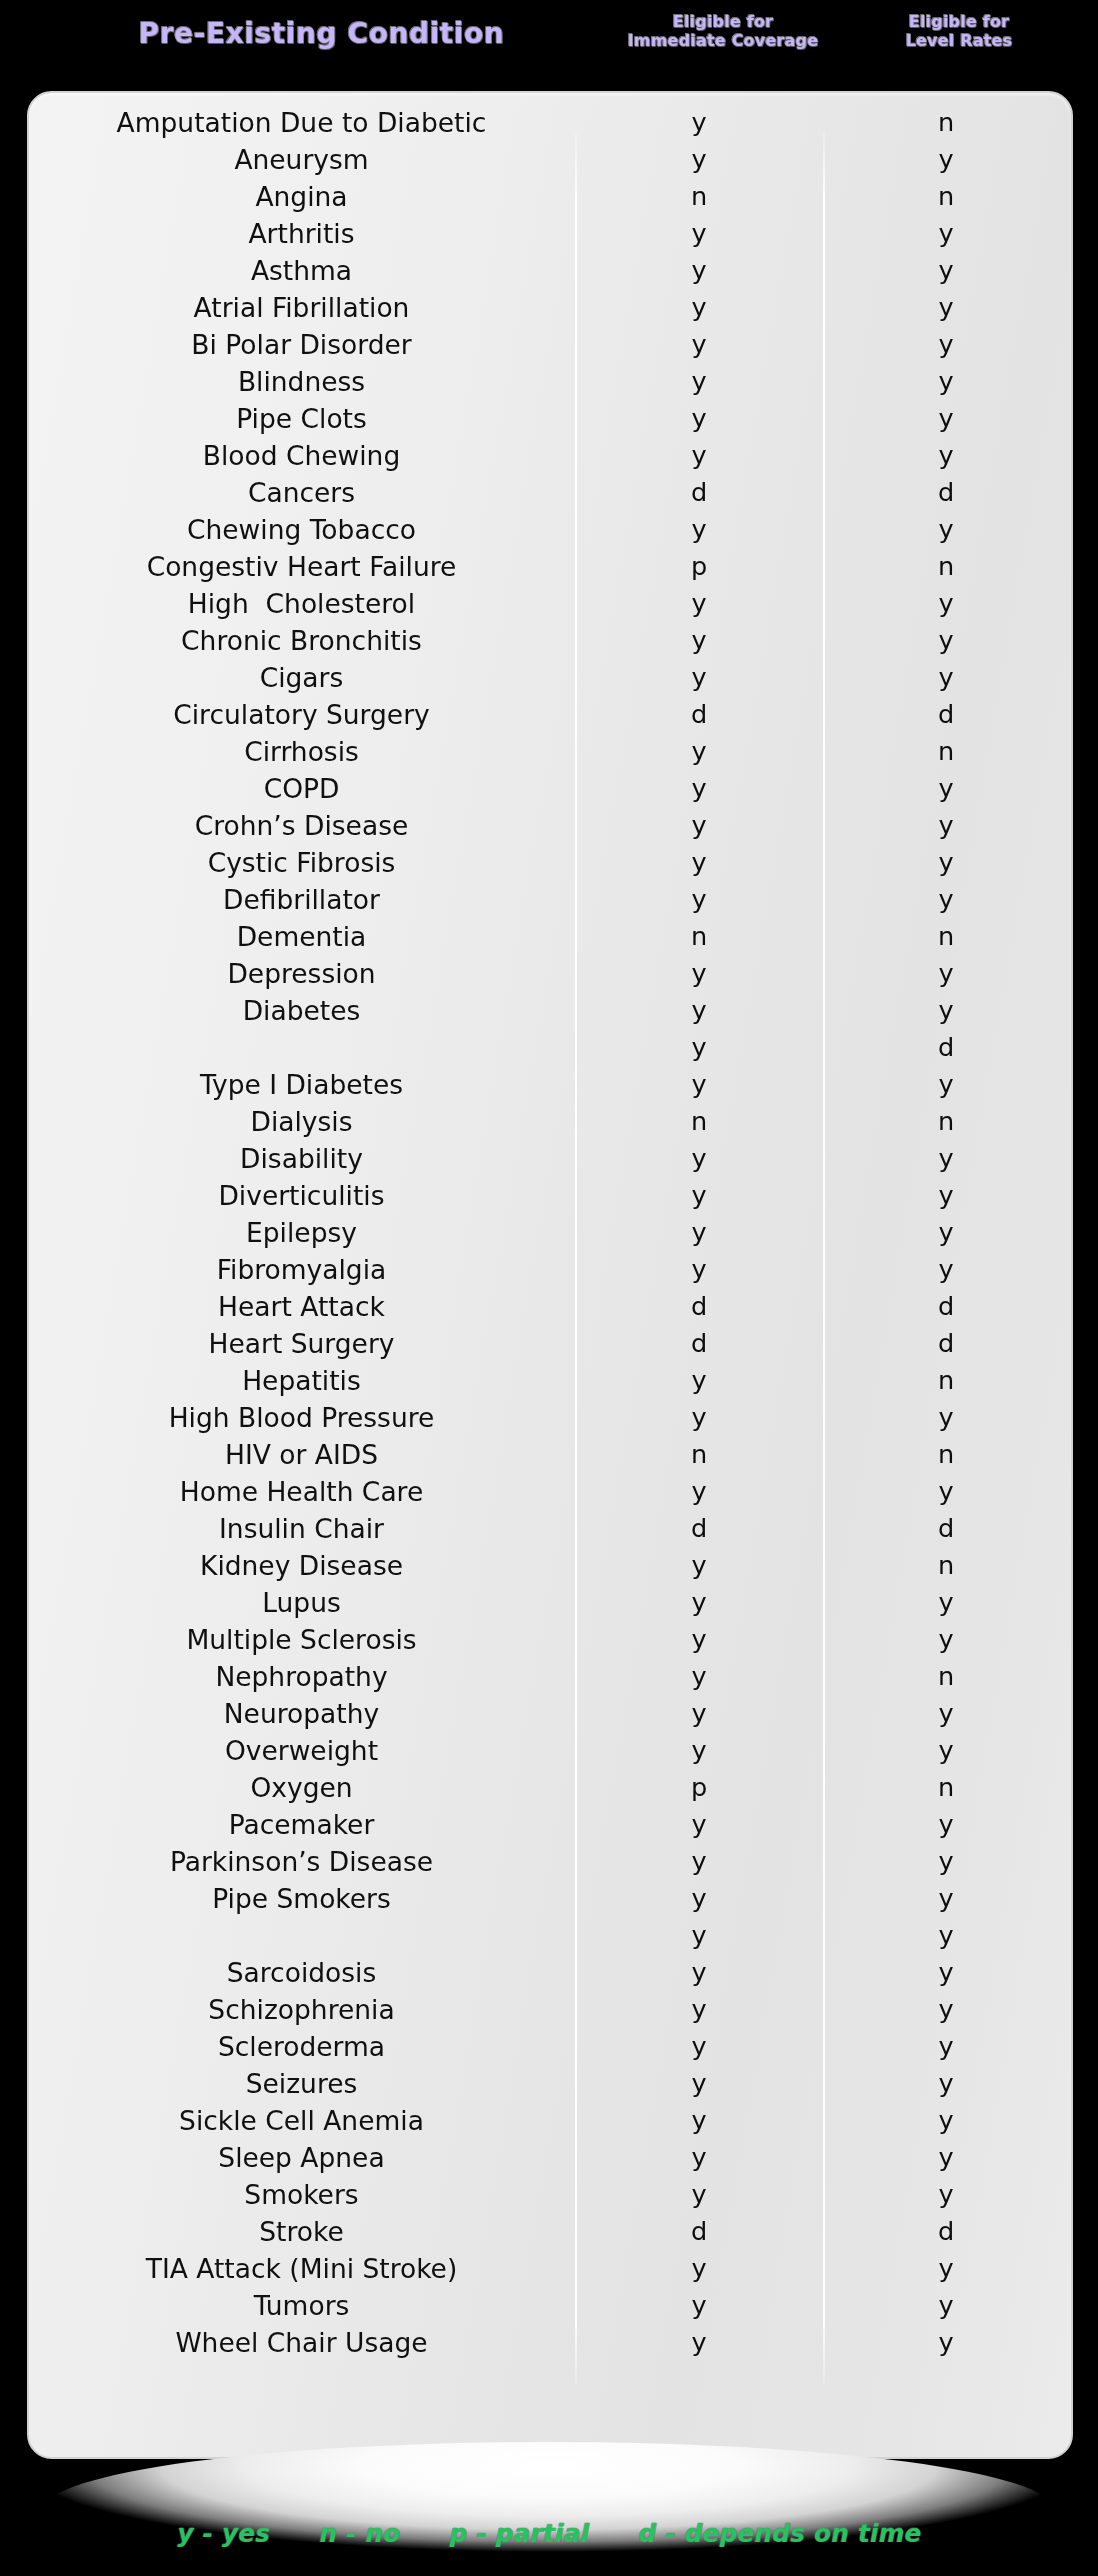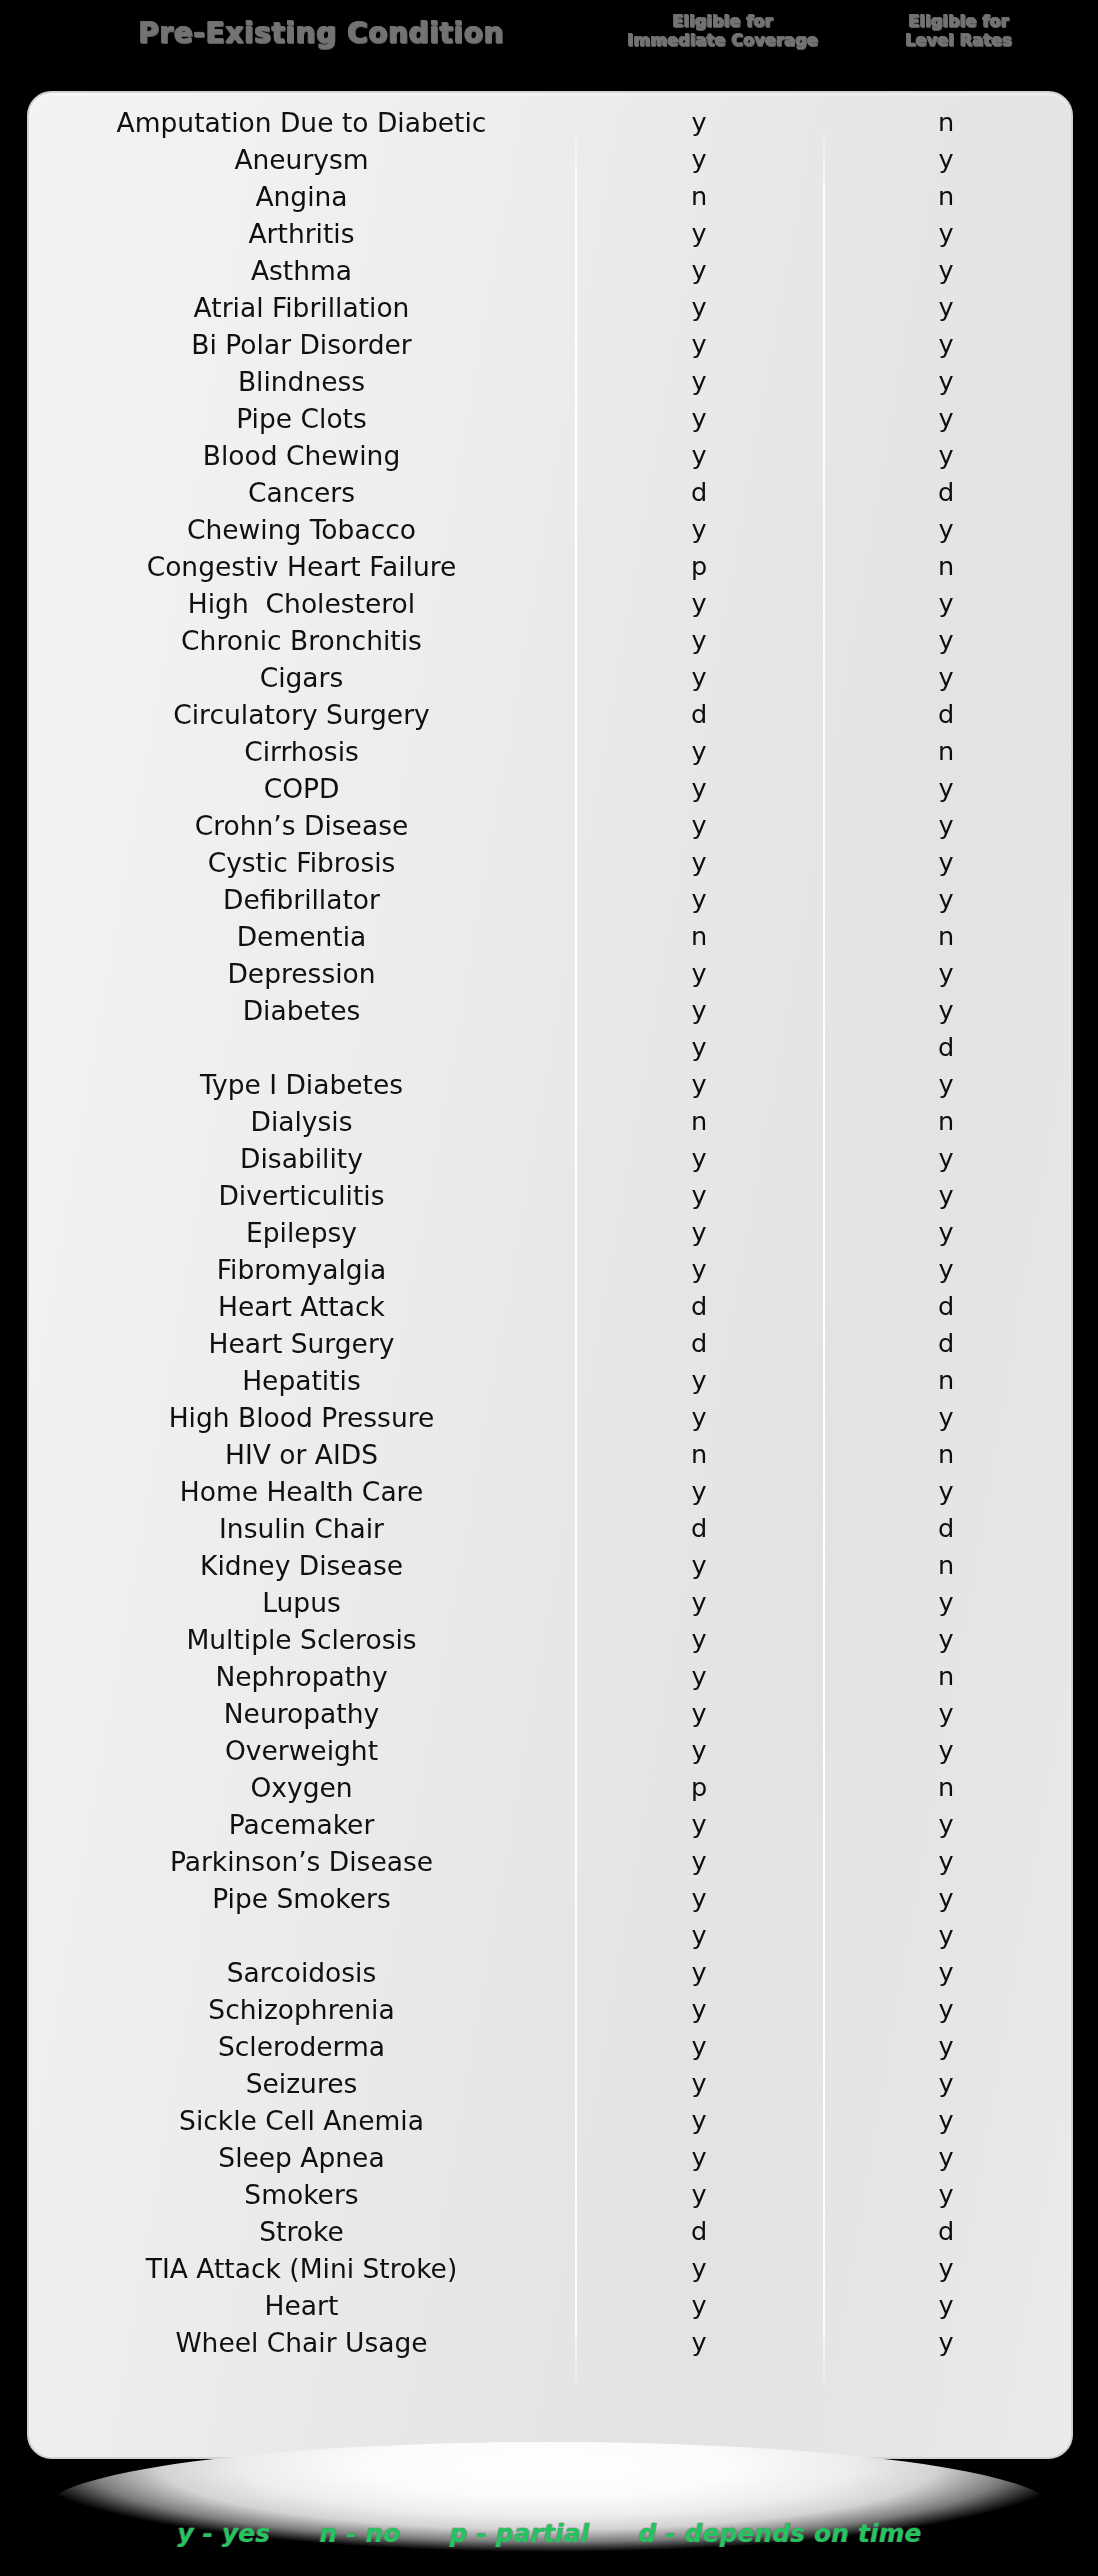--- a/index.html
+++ b/index.html
@@ -19,21 +19,21 @@
   #header-band {
     position: absolute;
     left: 0;
     top: 0;
     width: 1099px;
     height: 91px;
   }
   .hdr {
     position: absolute;
     text-align: center;
-    color: #737373;
+    color: #c4b5fd;
     font-weight: 700;
     line-height: 1.18;
     letter-spacing: 0.2px;
     text-shadow:
        0.9px 0 0 #6e6e6e,
       -0.9px 0 0 #6e6e6e,
        0 0.9px 0 #5a5a5a,
        0 -0.9px 0 #6e6e6e,
        0.9px 0.9px 0 #4a4a4a,
       -0.9px -0.9px 0 #7a7a7a;
@@ -482,21 +482,21 @@
         <div class="cell-condition">Stroke</div>
         <div class="cell-val cell-immediate">d</div>
         <div class="cell-val cell-level">d</div>
       </div>
       <div class="row">
         <div class="cell-condition">TIA Attack (Mini Stroke)</div>
         <div class="cell-val cell-immediate">y</div>
         <div class="cell-val cell-level">y</div>
       </div>
       <div class="row">
-        <div class="cell-condition">Heart</div>
+        <div class="cell-condition">Tumors</div>
         <div class="cell-val cell-immediate">y</div>
         <div class="cell-val cell-level">y</div>
       </div>
       <div class="row">
         <div class="cell-condition">Wheel Chair Usage</div>
         <div class="cell-val cell-immediate">y</div>
         <div class="cell-val cell-level">y</div>
       </div>
     </div>
 </div>

